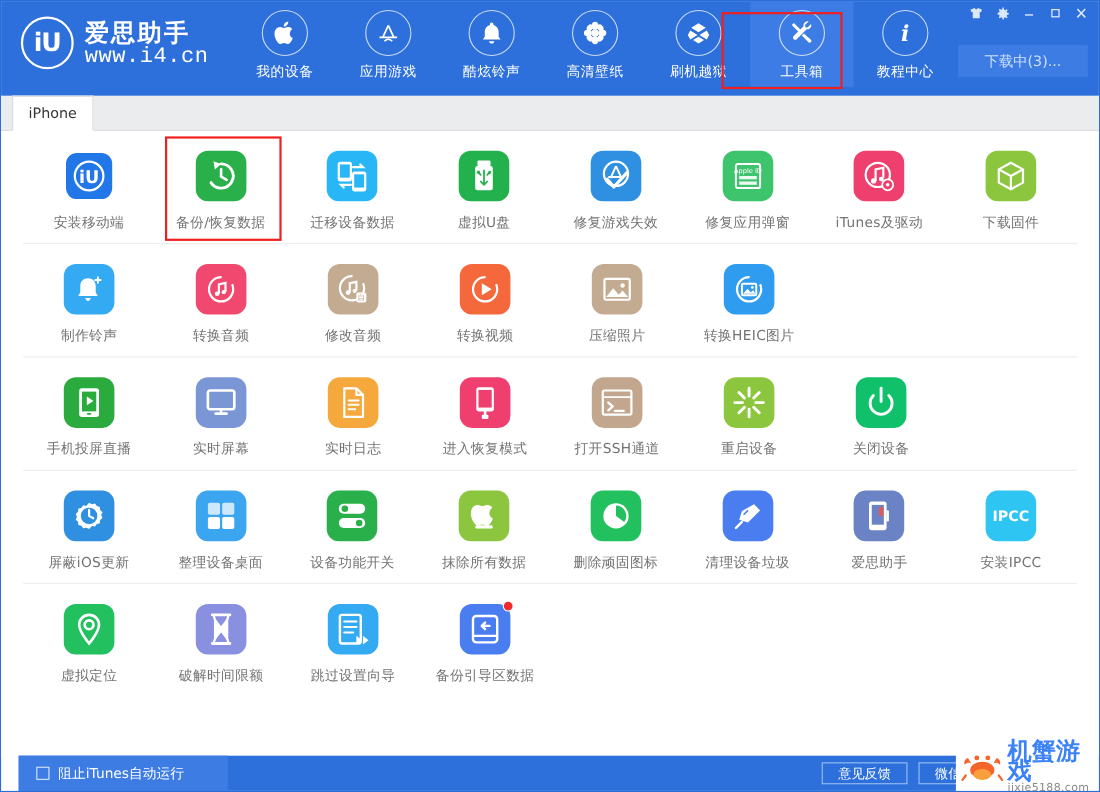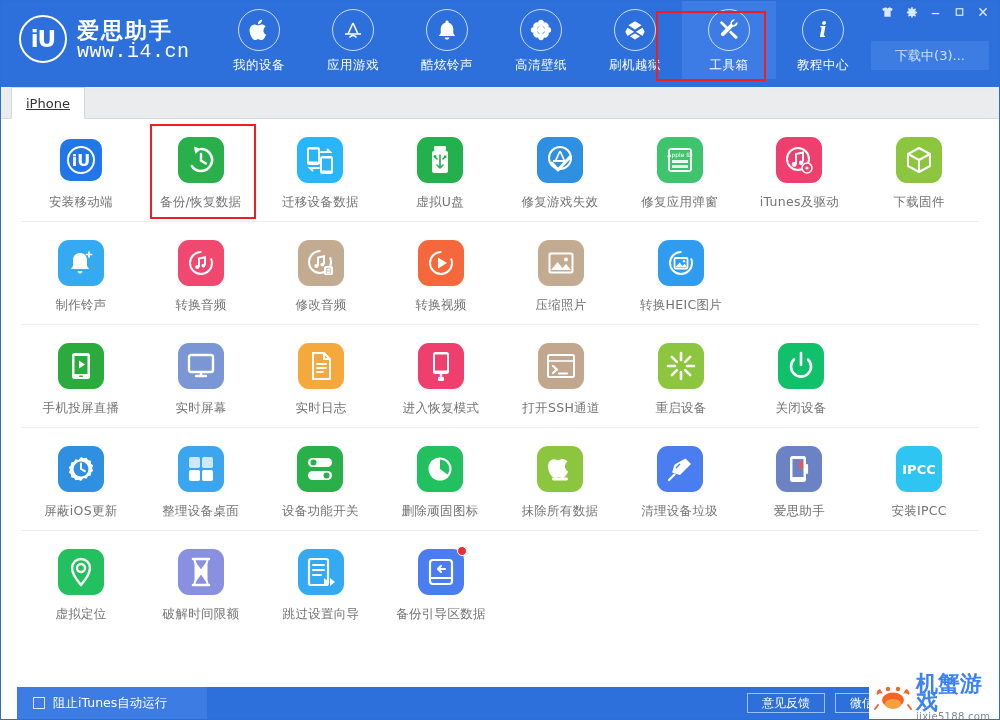--- a/index.html
+++ b/index.html
@@ -110,21 +110,20 @@
     border-left: 1px solid #d7d9dc;
     border-right: 1px solid #d7d9dc;
     border-top: 1px solid #d7d9dc;
     border-bottom: 1px solid #ffffff;
     display: flex; align-items: center; justify-content: center;
     font-size: 13px; color: #333;
     padding: 0 14px;
     cursor: pointer;
     position: relative; top: 1px;
     font-family: "DejaVu Sans", sans-serif;
-    text-decoration: underline;
   }
 
   
   .content {
     position: relative;
     height: 570px;
     background: #ffffff;
     padding: 0 20px;
     overflow: hidden;
   }
@@ -644,37 +643,37 @@
               <rect x="4" y="5" width="24" height="9" rx="4.5" fill="#fff"></rect>
               <circle cx="9.5" cy="9.5" r="3" fill="#2ab04a"></circle>
               <rect x="4" y="18" width="24" height="9" rx="4.5" fill="#fff"></rect>
               <circle cx="22.5" cy="22.5" r="3" fill="#2ab04a"></circle>
             </svg>
         </div>
         <div class="cell-label">设备功能开关</div>
       </div>
 
       <div class="cell">
-        <div class="tile" style="background:#22c05e">
-          <svg width="32" height="32" viewBox="0 0 32 32">
-              <circle cx="16" cy="16" r="11.5" fill="#fff"></circle>
-              <path d="M16 16V6.5a9.5 9.5 0 0 1 7.5 15z" fill="#22c05e"></path>
-            </svg>
-        </div>
-        <div class="cell-label">删除顽固图标</div>
-      </div>
-
-      <div class="cell">
         <div class="tile" style="background:#8cc63f">
           <svg width="30" height="32" viewBox="0 0 30 32">
               <path fill="#fff" d="M20 15.5c0-3 2.4-4.4 2.5-4.5-1.4-2-3.6-2.3-4.4-2.3-1.9-.2-3.6 1.1-4.5 1.1s-2.4-1.1-3.9-1.05c-2 .03-3.85 1.15-4.88 2.95-2.08 3.6-.53 9 1.5 11.9 1 1.43 2.17 3.03 3.72 2.98 1.5-.06 2.06-.96 3.86-.96s2.31.96 3.9.93c1.6-.03 2.62-1.46 3.6-2.9 1.13-1.66 1.6-3.27 1.63-3.35-.04-.01-3.12-1.2-3.16-4.76z" transform="translate(-1,-3) scale(1.05)"></path>
               <rect x="7" y="24.5" width="16" height="3" rx="1.4" fill="#fff"></rect>
             </svg>
         </div>
         <div class="cell-label">抹除所有数据</div>
+      </div>
+
+      <div class="cell">
+        <div class="tile" style="background:#22c05e">
+          <svg width="32" height="32" viewBox="0 0 32 32">
+              <circle cx="16" cy="16" r="11.5" fill="#fff"></circle>
+              <path d="M16 16V6.5a9.5 9.5 0 0 1 7.5 15z" fill="#22c05e"></path>
+            </svg>
+        </div>
+        <div class="cell-label">删除顽固图标</div>
       </div>
 
       <div class="cell">
         <div class="tile" style="background:#4a7ef0">
           <svg width="32" height="32" viewBox="0 0 32 32">
               <path d="M21.5 5.5l5.5 5.5-11 11-8-2.5 2.5-8z" fill="#fff"></path>
               <path d="M10.5 21.5 5 27" stroke="#fff" stroke-width="2.2" stroke-linecap="round"></path>
               <path d="M13 8l-4 4M16 11l-4 4" stroke="#4a7ef0" stroke-width="1.4"></path>
             </svg>
         </div>

